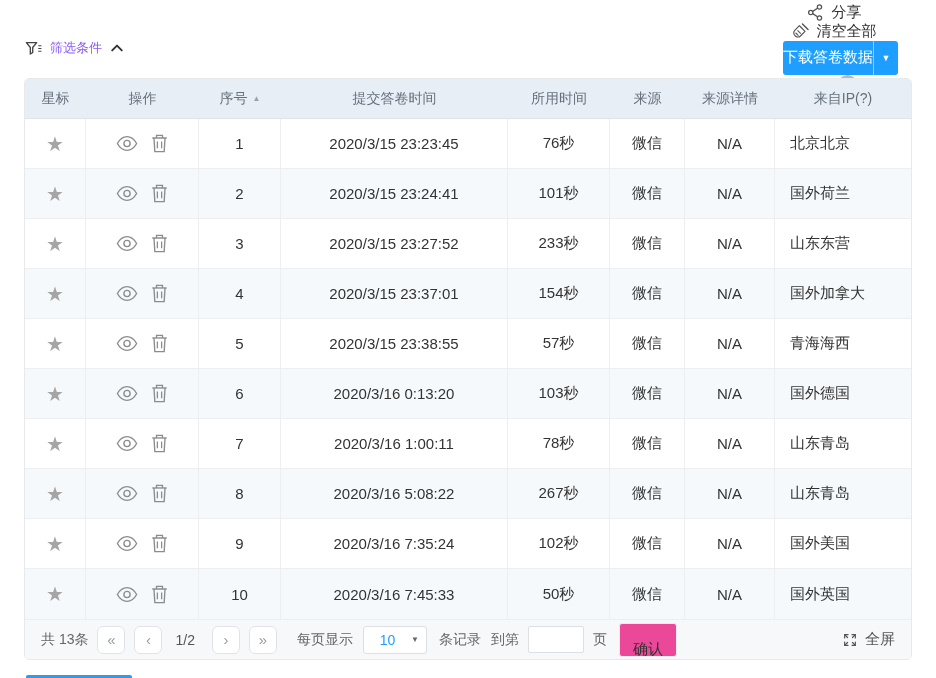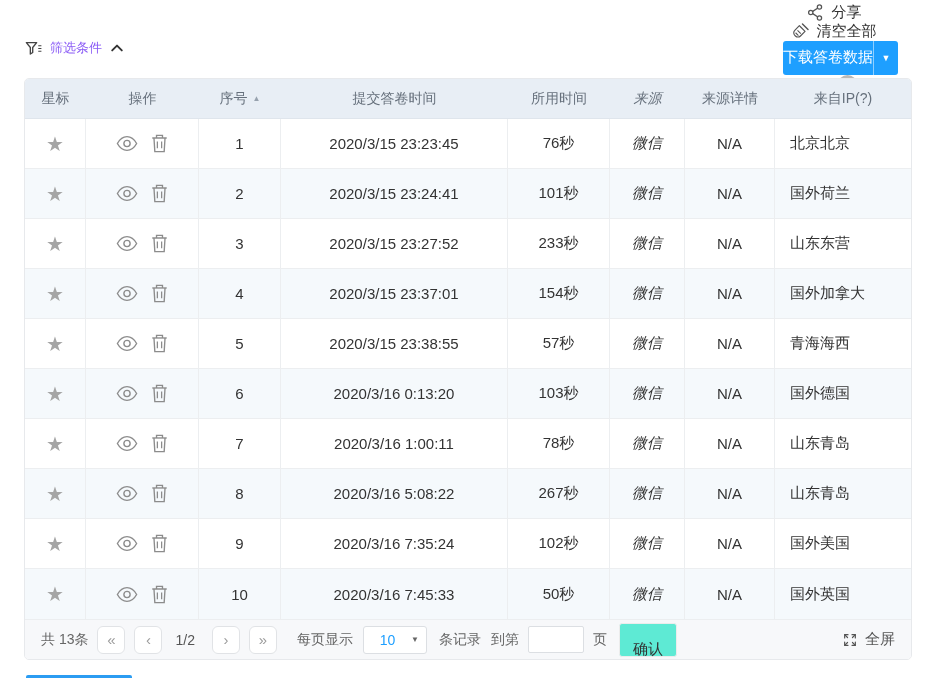--- a/index.html
+++ b/index.html
@@ -31,21 +31,21 @@
            border-bottom:1px solid #dfe5ec; }
   .th { display:flex; align-items:center; justify-content:center; gap:5px;
         font-size:14px; color:#66707c; height:100%; cursor:pointer; }
   .th .sort { font-size:8px; color:#97a2ae; }
   .tr { display:flex; height:50px; background:#fff; border-bottom:1px solid #eceef0; }
   .tr:nth-child(even) { background:var(--stripe); }
   .tr:last-child { border-bottom:none; }
   .td { display:flex; align-items:center; justify-content:center; font-size:15px;
         color:#333; border-right:1px solid #eceef0; height:100%; }
   .col-0 { width:61px; } .col-1 { width:113px; } .col-2 { width:82px; }
-  .col-3 { width:227px; } .col-4 { width:102px; } .col-5 { width:75px;font-style:italic; }
+  .col-3 { width:227px; } .col-4 { width:102px; } .col-5 { width:75px; }
   .col-6 { width:90px; } .col-7 { flex:1; border-right:none; }
   .td.col-7 { justify-content:flex-start; padding-left:15px; }
   .star { color:#a5a5a5; font-size:20px; cursor:pointer; line-height:1; }
   .op-icon { display:flex; align-items:center; cursor:pointer; }
   .td.col-1 { gap:13px; }
 
   
   .tfoot { display:flex; align-items:center; height:40px; background:#f7f8fa;
            border-top:1px solid #eceef0; padding:0 16px; font-size:14px; color:#666; }
   .pg-btn { width:28px; height:28px; border:1px solid #e1e3e6; border-radius:6px; background:#fff;
@@ -56,21 +56,21 @@
   .per-page-label { margin-left:20px; }
   .select { display:flex; align-items:center; width:64px; height:28px; background:#fff;
             border:1px solid #dcdfe3; border-radius:3px; margin-left:10px; cursor:pointer; }
   .select .val { flex:1; text-align:center; color:var(--accent); font-size:14px; }
   .select .caret { font-size:8px; color:#666; padding-right:7px; }
   .records-label { margin-left:12px; }
   .goto-label { margin-left:10px; }
   .goto-input { width:56px; height:27px; border:1px solid #dcdfe3; border-radius:2px;
                 background:#fff; margin-left:9px; padding:0 6px; font-size:14px; color:#333; }
   .page-label { margin-left:9px; }
-  .confirm-btn { height:28px; padding:16px 13px; background:#5eead4; border:1px solid #ececec;
+  .confirm-btn { height:28px; padding:16px 13px; background:#ec4899; border:1px solid #ececec;
                  border-radius:3px; font-size:15px; color:#333; margin-left:12px; cursor:pointer;
                  font-family:inherit; }
   .foot-right { margin-left:auto; display:flex; align-items:center; gap:7px; cursor:pointer; }
   .foot-right .label { font-size:15px; color:#555; }
 
   .bottom-tab-edge { position:absolute; left:26px; bottom:0; width:106px; height:3px;
                      background:#2b9cf2; border-radius:2px 2px 0 0; }
 </style>
 </head>
 <body>

